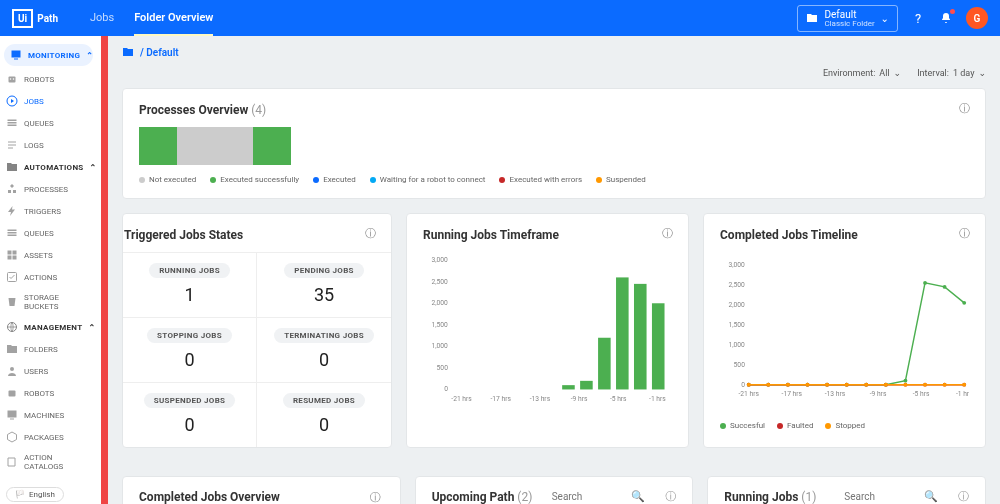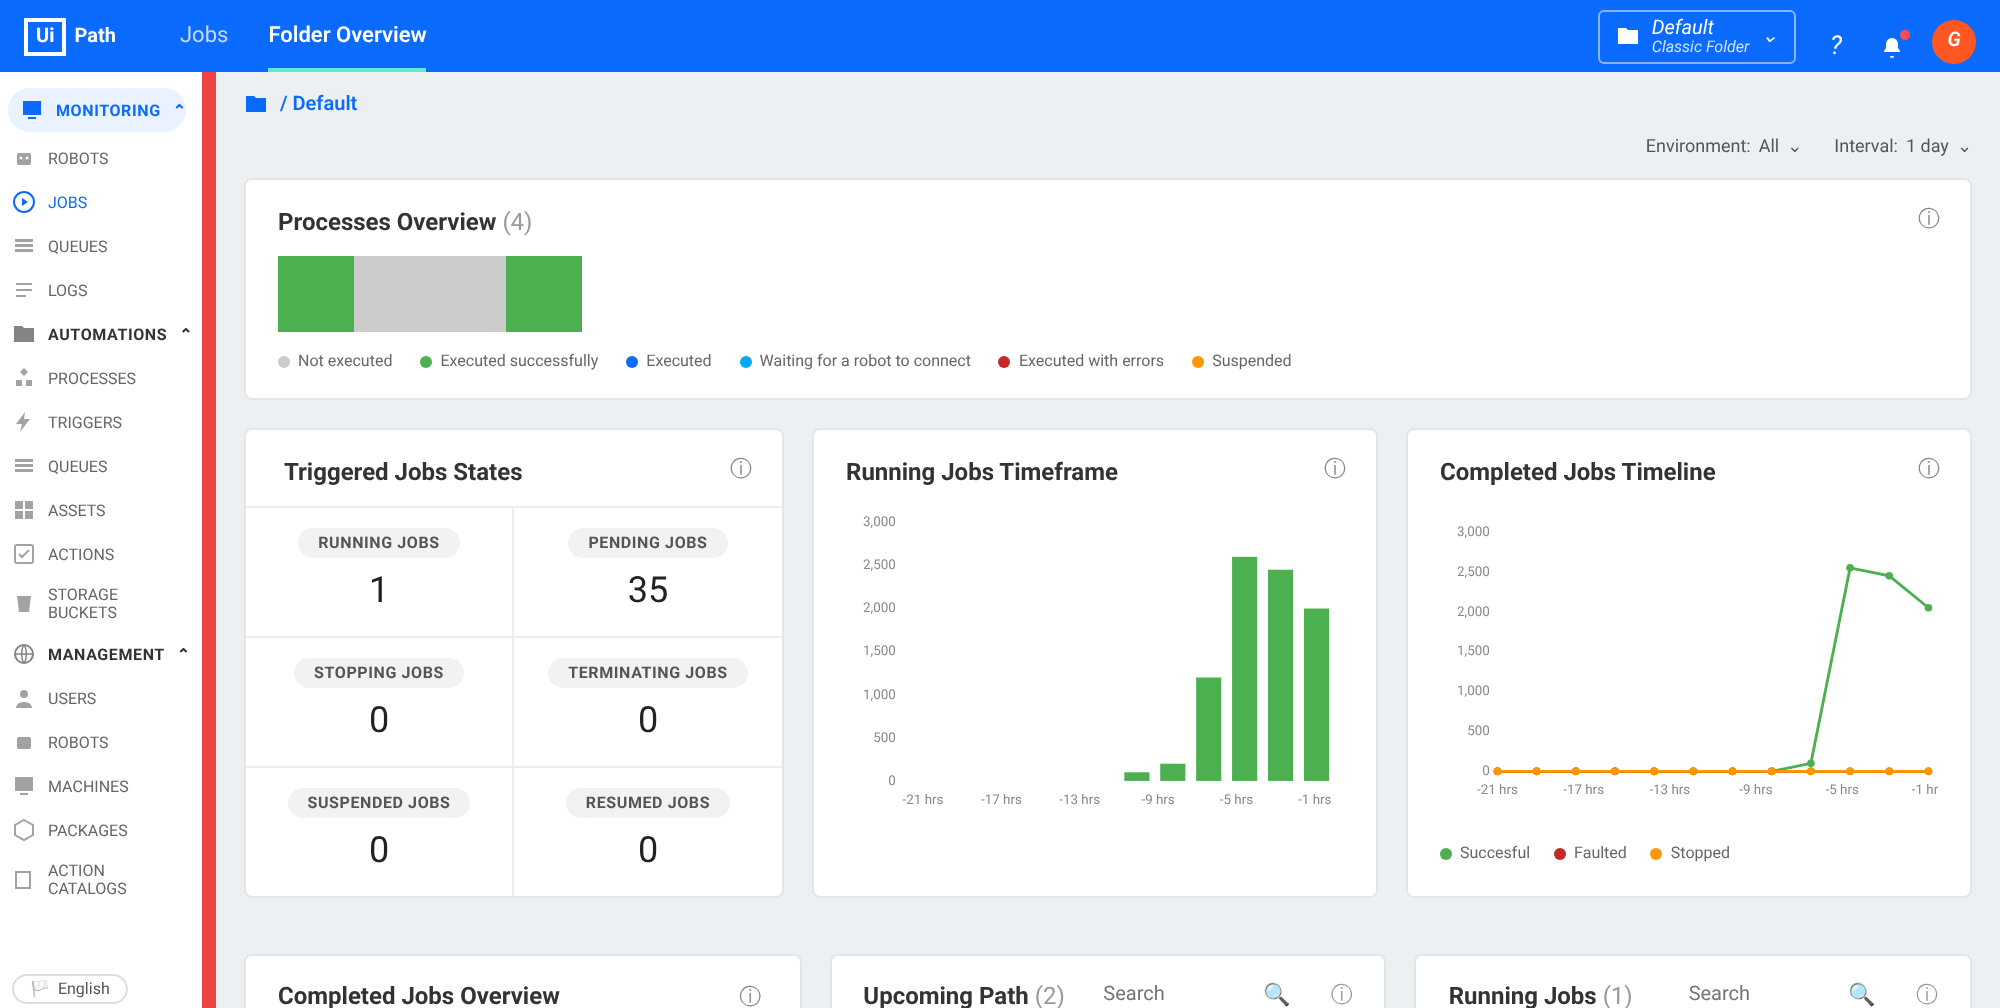--- a/index.html
+++ b/index.html
@@ -2,22 +2,22 @@
 <html><head>
 <meta charset="utf-8">
 <style>
 * { margin:0; padding:0; box-sizing:border-box; font-family:-apple-system,BlinkMacSystemFont,"Segoe UI",Roboto,sans-serif; }
 body { background:#edf0f2; width:1000px; height:504px; overflow:hidden; font-size:11px; color:#333; }
 .topbar { background:#0b6bff; height:36px; display:flex; align-items:center; padding:0 12px; color:#fff; }
 .logo { font-weight:700; font-size:10px; display:flex; align-items:center; gap:4px; }
 .logo-box { border:2px solid #fff; padding:0 4px; line-height:15px; }
 .topnav { display:flex; margin-left:32px; gap:20px; font-size:11px; }
 .topnav .tab { padding:10px 0; cursor:pointer; opacity:.75; }
-.topnav .tab.active { opacity:1; border-bottom:2px solid #5eead4; font-weight:600; }
-.top-right { margin-left:auto; display:flex; align-items:flex-end; gap:12px;font-style:italic; }
+.topnav .tab.active { opacity:1; border-bottom:2px solid #fef9c3; font-weight:600; }
+.top-right { margin-left:auto; display:flex; align-items:center; gap:12px; }
 .folder-btn { border:1px solid rgba(255,255,255,.5); border-radius:3px; padding:3px 8px; display:flex; align-items:center; gap:6px; font-size:10px; cursor:pointer; }
 .folder-btn .sub { font-size:8px; opacity:.8; line-height:1; }
 .icon-btn { width:16px; height:16px; display:flex; align-items:center; justify-content:center; cursor:pointer; font-size:13px; }
 .bell { position:relative; }
 .bell::after { content:''; position:absolute; top:-1px; right:-1px; width:5px; height:5px; background:#ff4d4f; border-radius:50%; }
 .avatar { width:22px; height:22px; border-radius:50%; background:#ff5722; display:flex; align-items:center; justify-content:center; font-size:10px; font-weight:600; }
 .layout { display:flex; height:calc(504px - 36px); }
 .sidebar { width:108px; background:#fff; border-right:7px solid #ef4444; overflow-y:auto; padding:6px 4px 6px 0; flex-shrink:0; }
 .sidebar::-webkit-scrollbar{width:4px}.sidebar::-webkit-scrollbar-thumb{background:#ccc;border-radius:2px}
 .side-sec { font-size:8px; font-weight:700; color:#333; padding:5px 6px; display:flex; align-items:center; gap:6px; cursor:pointer; letter-spacing:.3px; }
@@ -39,21 +39,21 @@
 .info-ic { position:absolute; top:12px; right:12px; width:14px; height:14px; color:#888; cursor:pointer; }
 .proc-tiles { display:flex; gap:0; margin-bottom:10px; }
 .proc-tile { width:38px; height:38px; }
 .proc-tile.g { background:#4caf50; }
 .proc-tile.gr { background:#ccc; }
 .legend { display:flex; gap:14px; font-size:8px; color:#666; flex-wrap:wrap; }
 .leg-item { display:flex; align-items:center; gap:4px; }
 .dot { width:6px; height:6px; border-radius:50%; }
 .row { display:flex; gap:14px; margin-bottom:14px; }
 .triggered { flex:0 0 270px; padding:0; }
-.triggered .card-title { padding:14px 19px 10px; margin:0; }
+.triggered .card-title { padding:14px 1px 10px; margin:0; }
 .tgrid { display:grid; grid-template-columns:1fr 1fr; }
 .tcell { border-top:1px solid #eee; padding:10px 8px 12px; text-align:center; }
 .tcell:nth-child(odd){border-right:1px solid #eee}
 .tcell .pill { display:inline-block; background:#f0f2f4; border-radius:10px; padding:3px 10px; font-size:8px; font-weight:700; color:#555; letter-spacing:.3px; }
 .tcell .val { font-size:18px; font-weight:400; margin-top:6px; color:#222; }
 .chart-card { flex:1; }
 .chart-svg { width:100%; height:160px; }
 .xtick { font-size:7px; fill:#888; text-anchor:middle; }
 .ytick { font-size:7px; fill:#888; text-anchor:end; }
 .bar { fill:#4caf50; }
@@ -190,20 +190,26 @@
       </div>
 
     <div class="side-sec">
       <svg class="side-ic ic" viewBox="0 0 24 24">
           <circle cx="12" cy="12" r="9" fill="none" stroke="currentColor" stroke-width="2"></circle>
           <path d="M3 12h18M12 3c3 3 3 15 0 18M12 3c-3 3-3 15 0 18" fill="none" stroke="currentColor" stroke-width="1.5"></path>
         </svg>
       <span>MANAGEMENT</span>
       <span class="chev">⌃</span>
     </div>
+    <div class="side-item">
+        <svg class="side-ic ic" viewBox="0 0 24 24">
+          <path d="M10 4H2v16h20V6H12l-2-2z"></path>
+        </svg>
+        <span>FOLDERS</span>
+      </div>
     <div class="side-item">
         <svg class="side-ic ic" viewBox="0 0 24 24">
           <circle cx="12" cy="8" r="4"></circle>
           <path d="M4 22c0-4 4-6 8-6s8 2 8 6"></path>
         </svg>
         <span>USERS</span>
       </div>
     <div class="side-item">
         <svg class="side-ic ic" viewBox="0 0 24 24">
           <rect x="5" y="7" width="14" height="12" rx="2"></rect>

